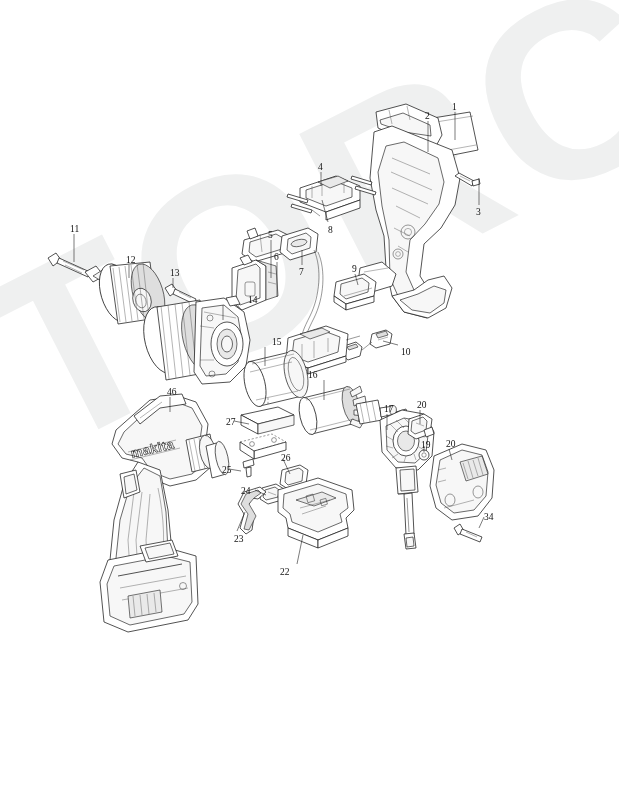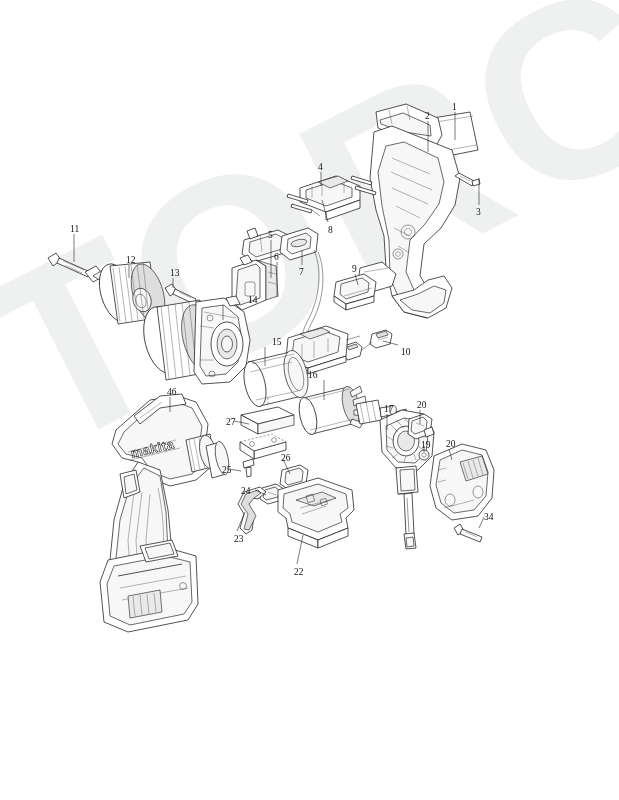--- a/index.html
+++ b/index.html
@@ -464,21 +464,21 @@
       <div class="cal" style="left: 126px; top: 256px;">12</div>
       <div class="cal" style="left: 170px; top: 269px;">13</div>
       <div class="cal" style="left: 220px; top: 296px; margin-left: 28px;">14</div>
       <div class="cal" style="left: 272px; top: 338px;">15</div>
       <div class="cal" style="left: 308px; top: 371px;">16</div>
       <div class="cal" style="left: 384px; top: 405px;">17</div>
       <div class="cal" style="left: 417px; top: 401px;">20</div>
       <div class="cal" style="left: 421px; top: 441px;">19</div>
       <div class="cal" style="left: 446px; top: 440px;">20</div>
       <div class="cal" style="left: 484px; top: 513px;">34</div>
-      <div class="cal" style="left: 294px; top: 568px; text-align: center;">22</div>
+      <div class="cal" style="left: 280px; top: 568px; text-align: center;">22</div>
       <div class="cal" style="left: 234px; top: 535px;">23</div>
       <div class="cal" style="left: 241px; top: 487px;">24</div>
       <div class="cal" style="left: 222px; top: 466px;">25</div>
       <div class="cal" style="left: 281px; top: 454px;">26</div>
       <div class="cal" style="left: 226px; top: 418px;">27</div>
       <div class="cal" style="left: 167px; top: 388px;">46</div>
     </div>
 
 </div>
 

